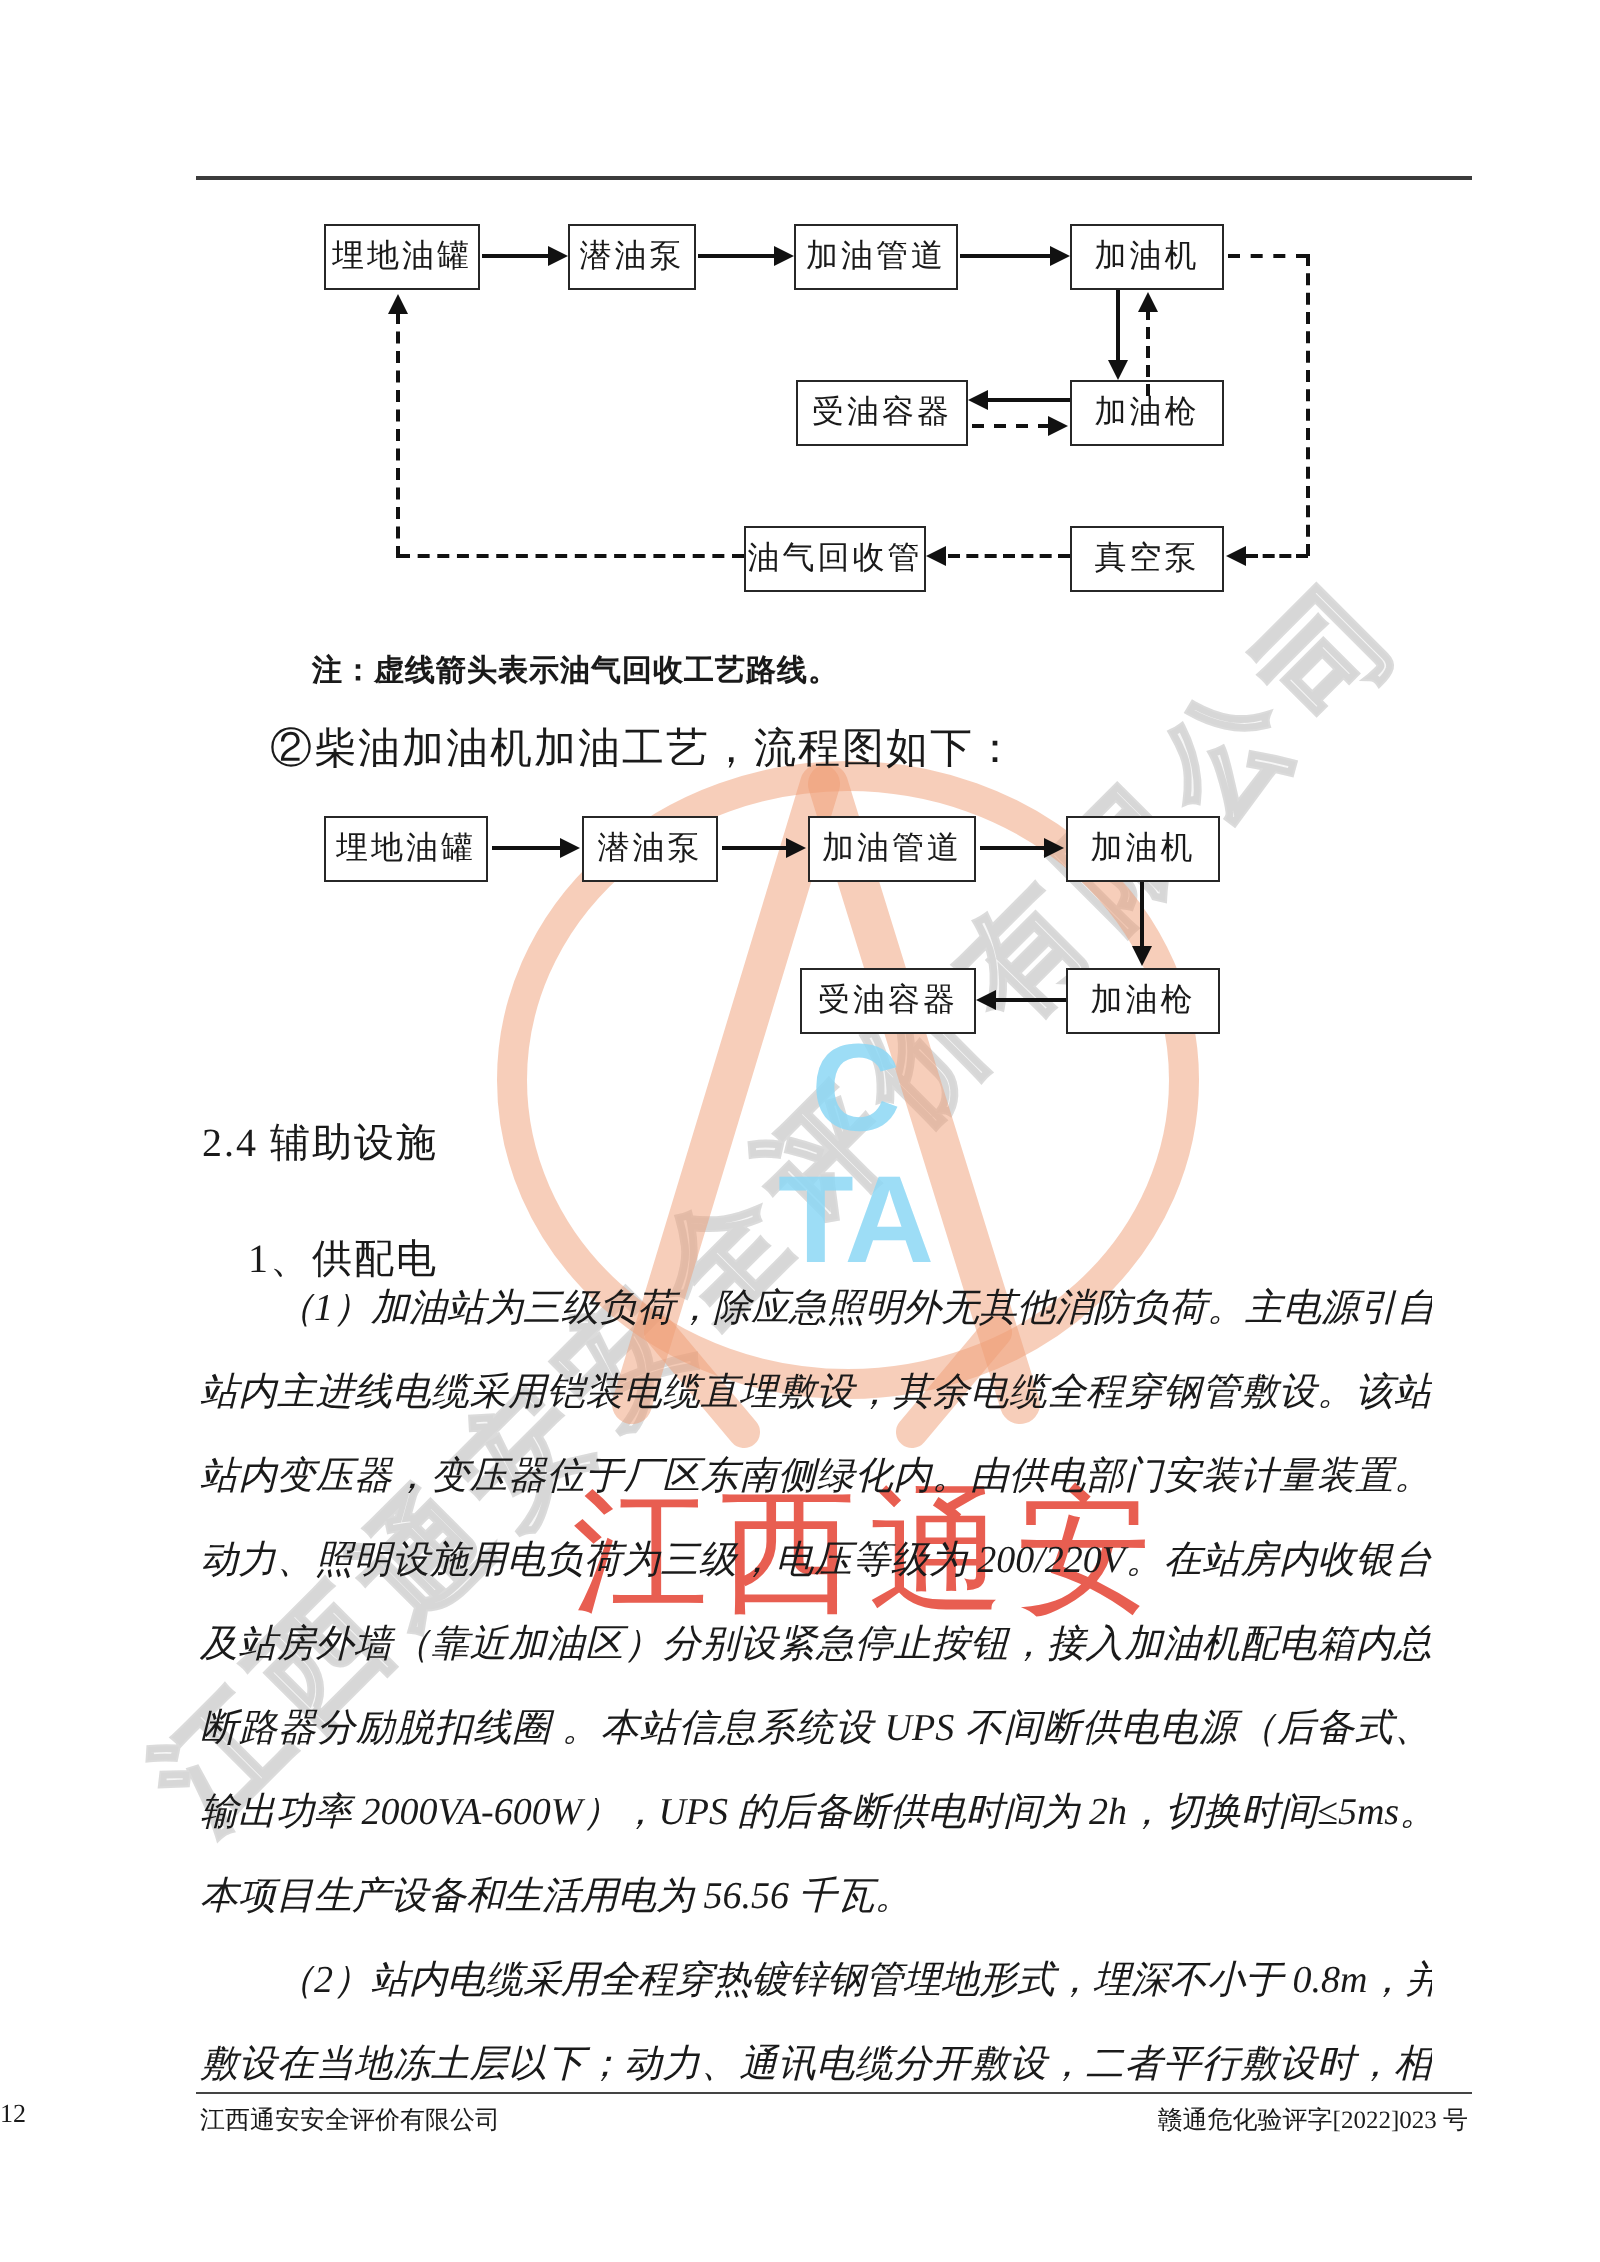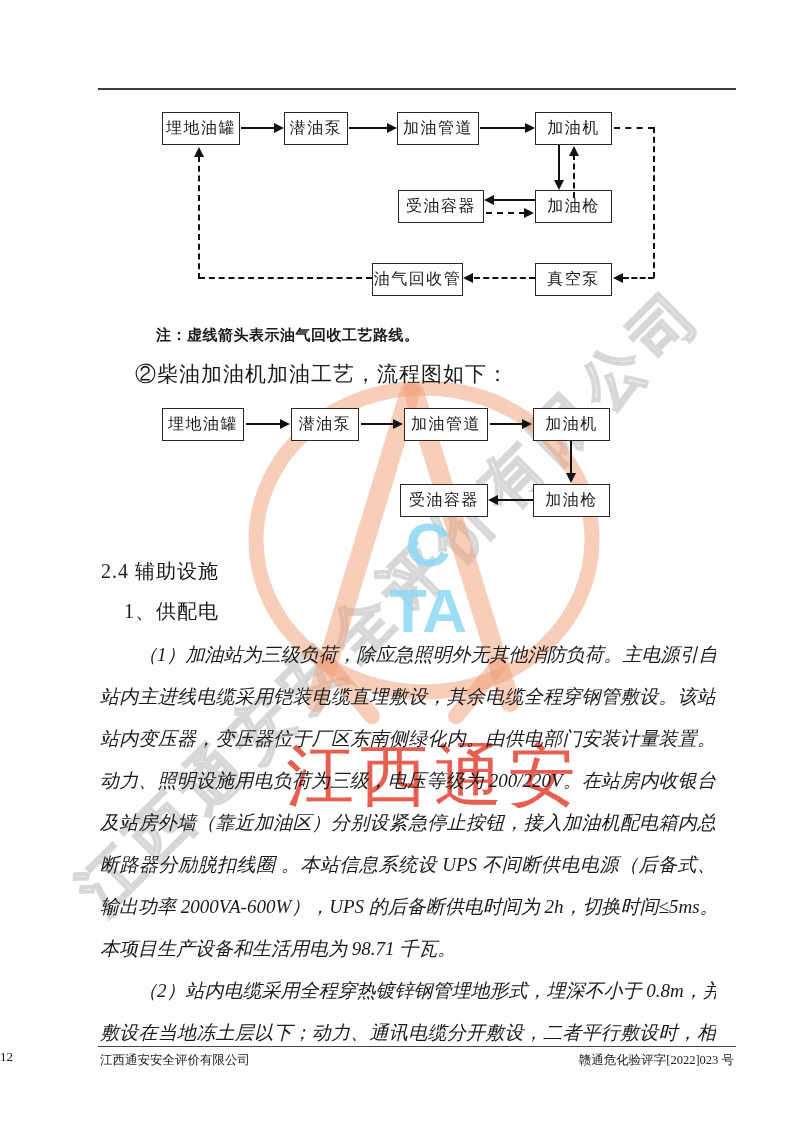--- a/index.html
+++ b/index.html
@@ -33,21 +33,21 @@
   .vdash{border-left-style:dashed;}
   .ah{position:absolute;width:0;height:0;border-style:solid;border-color:transparent;}
   .ah-r{border-width:5px 0 5px 10px;border-left-color:#111;}
   .ah-l{border-width:5px 10px 5px 0;border-right-color:#111;}
   .ah-u{border-width:0 5px 10px 5px;border-bottom-color:#111;}
   .ah-d{border-width:10px 5px 0 5px;border-top-color:#111;}
 
   .note{position:absolute;left:156px;top:326px;font-size:15px;font-weight:bold;letter-spacing:0.5px;}
   .diesel-intro{position:absolute;left:135px;top:360px;font-size:21px;letter-spacing:1px;text-align:right;}
   .sec-h{position:absolute;left:101px;top:558px;font-size:20px;font-weight:normal;letter-spacing:1px;}
-  .sec-sub{position:absolute;left:124px;top:598px;font-size:20px;letter-spacing:1px;}
+  .sec-sub{position:absolute;left:124px;top:616px;font-size:20px;letter-spacing:1px;}
 
   .body-block{position:absolute;left:100px;top:634px;width:616px;font-size:19px;}
   .bline{height:42px;line-height:42px;text-align:justify;text-align-last:justify;
       overflow:hidden;white-space:nowrap;font-style:italic;}
   .bline.first{text-indent:2em;}
   .bline.plain{text-align-last:left;}
 
   .ftr-rule{position:absolute;left:98px;right:64px;top:1046px;border-top:1.5px solid #444;}
   .ftr-left{position:absolute;left:100px;top:1052px;font-size:12.5px;}
   .ftr-page{position:absolute;left:0;right:64px;top:1049px;text-align:left;font-size:13px;}
@@ -142,21 +142,21 @@
     <div class="sec-sub">1、供配电</div>
 
     <div class="body-block">
       <div class="bline first">（1）加油站为三级负荷，除应急照明外无其他消防负荷。主电源引自</div>
       <div class="bline">站内主进线电缆采用铠装电缆直埋敷设，其余电缆全程穿钢管敷设。该站</div>
       <div class="bline">站内变压器，变压器位于厂区东南侧绿化内。由供电部门安装计量装置。</div>
       <div class="bline">动力、照明设施用电负荷为三级，电压等级为 200/220V。在站房内收银台</div>
       <div class="bline">及站房外墙（靠近加油区）分别设紧急停止按钮，接入加油机配电箱内总</div>
       <div class="bline">断路器分励脱扣线圈 。本站信息系统设 UPS 不间断供电电源（后备式、</div>
       <div class="bline">输出功率 2000VA-600W），UPS 的后备断供电时间为 2h，切换时间≤5ms。</div>
-      <div class="bline plain">本项目生产设备和生活用电为 98.71 千瓦。</div>
+      <div class="bline plain">本项目生产设备和生活用电为 56.56 千瓦。</div>
       <div class="bline first">（2）站内电缆采用全程穿热镀锌钢管埋地形式，埋深不小于 0.8m，并</div>
       <div class="bline">敷设在当地冻土层以下；动力、通讯电缆分开敷设，二者平行敷设时，相</div>
     </div>
 
     <div class="ftr-rule"></div>
     <div class="ftr-left">江西通安安全评价有限公司</div>
     <div class="ftr-page">12</div>
     <div class="ftr-right">赣通危化验评字[2022]023 号</div>
   </div>
 </div>

